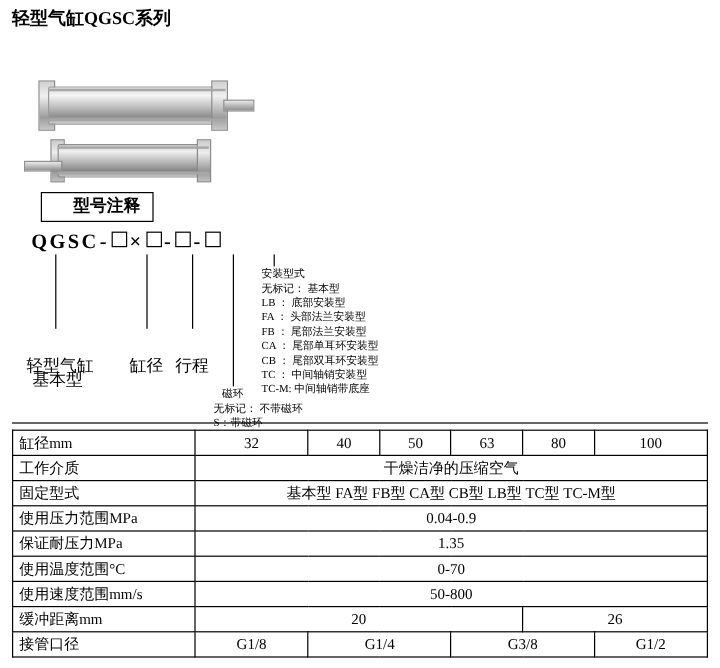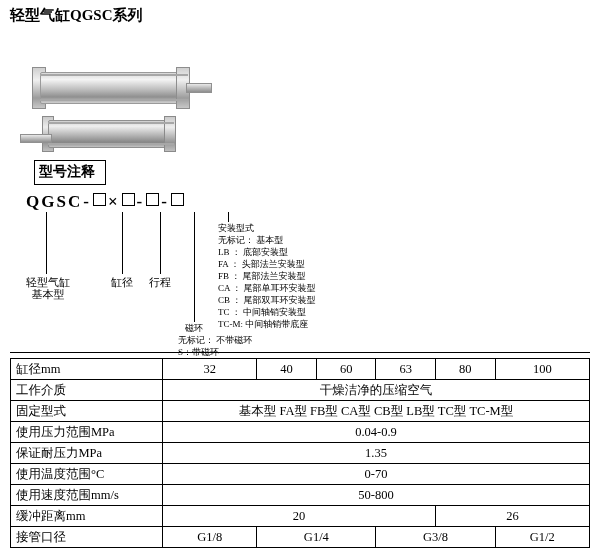--- a/index.html
+++ b/index.html
@@ -136,21 +136,21 @@
     text-align: justify;
     text-indent: 0;
   }
 
   
   .model-note-box {
     position: absolute;
     left: 34px;
     top: 160px;
     border: 1.5px solid #000;
-    padding: 2px 10px 3px 4px;
+    padding: 2px 10px 3px 26px;
     font-size: 14px;
     font-weight: bold;
   }
 
   
   .model-code {
     position: absolute;
     left: 26px;
     top: 192px;
     font-size: 17px;
@@ -178,24 +178,25 @@
   }
 
   .lbl {
     position: absolute;
     font-size: 9px;
     line-height: 12px;
     white-space: nowrap;
   }
   .lbl-c {
     position: absolute;
-    font-size: 11px;
+    font-size: 14px;
     line-height: 12px;
     text-align: center;
     white-space: nowrap;
+    margin-top: 24px;
   }
 
   
   table.spec {
     position: absolute;
     left: 10px;
     top: 358px;
     width: 580px;
     border-collapse: collapse;
     font-size: 12.5px;
@@ -289,21 +290,21 @@
   </div>
 
   <div class="hr-top"></div>
 
   <table class="spec">
     <tbody>
         <tr>
           <td class="label">缸径mm</td>
           <td>32</td>
           <td>40</td>
-          <td>60</td>
+          <td>50</td>
           <td>63</td>
           <td>80</td>
           <td>100</td>
         </tr>
         <tr>
           <td class="label">工作介质</td>
           <td colspan="6">干燥洁净的压缩空气</td>
         </tr>
         <tr>
           <td class="label">固定型式</td>

